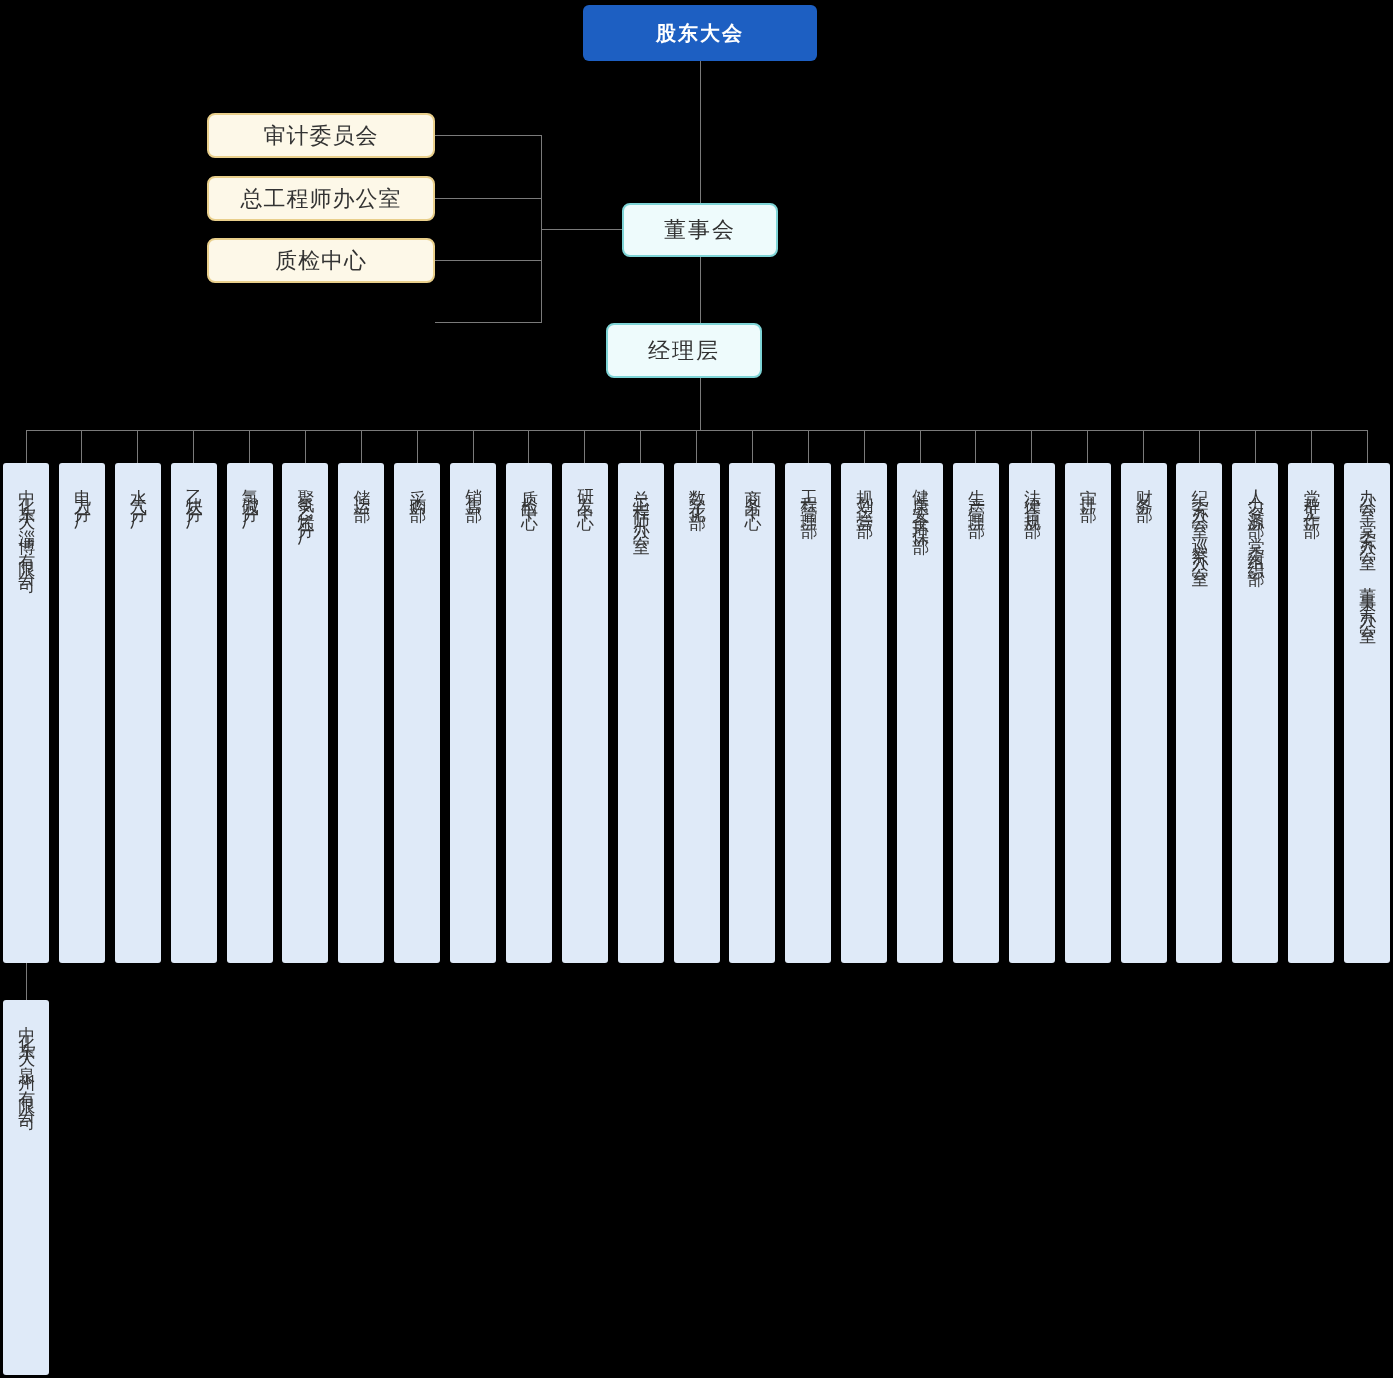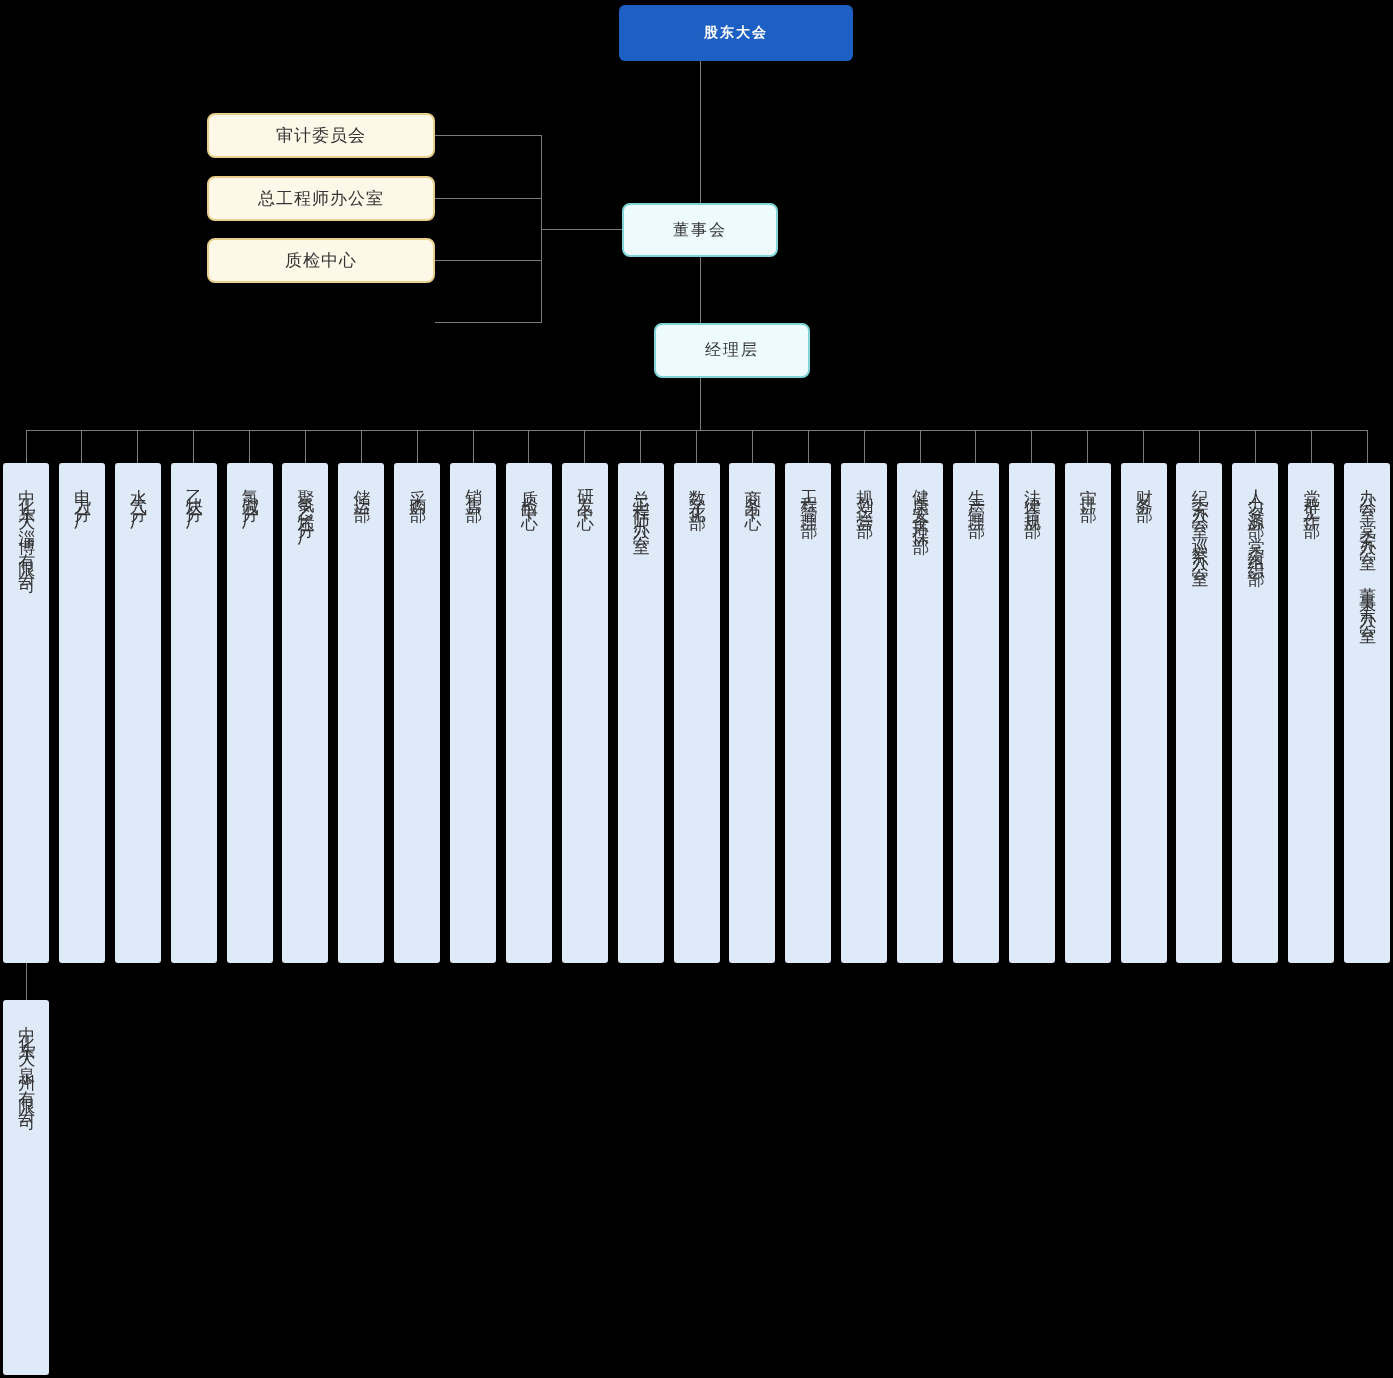--- a/index.html
+++ b/index.html
@@ -22,47 +22,46 @@
   .node {
     position: absolute;
     display: flex;
     align-items: center;
     justify-content: center;
     box-sizing: border-box;
   }
   .node-top {
     background: #1d5fc2;
     color: #ffffff;
-    font-size: 14px;
+    font-size: 20px;
     font-weight: bold;
     letter-spacing: 2px;
     border-radius: 6px;
-    margin-left: 36px;
   }
   .node-mid {
     background: #eefbfc;
     border: 2px solid #7ed4d6;
     border-radius: 8px;
     color: #333333;
-    font-size: 16px;
+    font-size: 22px;
     letter-spacing: 2px;
   }
   .committee {
     position: absolute;
     left: 207px;
     width: 228px;
     height: 45px;
     background: #fdf8e8;
     border: 2px solid #e9cf8b;
     border-radius: 8px;
     display: flex;
     align-items: center;
     justify-content: center;
     color: #333333;
-    font-size: 17px;
+    font-size: 22px;
     letter-spacing: 1px;
     box-sizing: border-box;
   }
   .dept-row {
     position: absolute;
     left: 3px;
     top: 430px;
     width: 1387px;
     display: flex;
     justify-content: space-between;
@@ -121,21 +120,21 @@
   <div class="line" style="left:26px;top:963px;width:1px;height:37px"></div>
 
   <div class="node node-top" style="left:583px;top:5px;width:234px;height:56px">
     <span>股东大会</span>
   </div>
 
   <div class="node node-mid" style="left:622px;top:203px;width:156px;height:54px">
     <span>董事会</span>
   </div>
 
-  <div class="node node-mid" style="left:654px;top:323px;width:156px;height:55px">
+  <div class="node node-mid" style="left:606px;top:323px;width:156px;height:55px">
     <span>经理层</span>
   </div>
 
   <div class="committee" style="top:113px">
     <span>审计委员会</span>
   </div>
   <div class="committee" style="top:176px">
     <span>总工程师办公室</span>
   </div>
   <div class="committee" style="top:238px">

